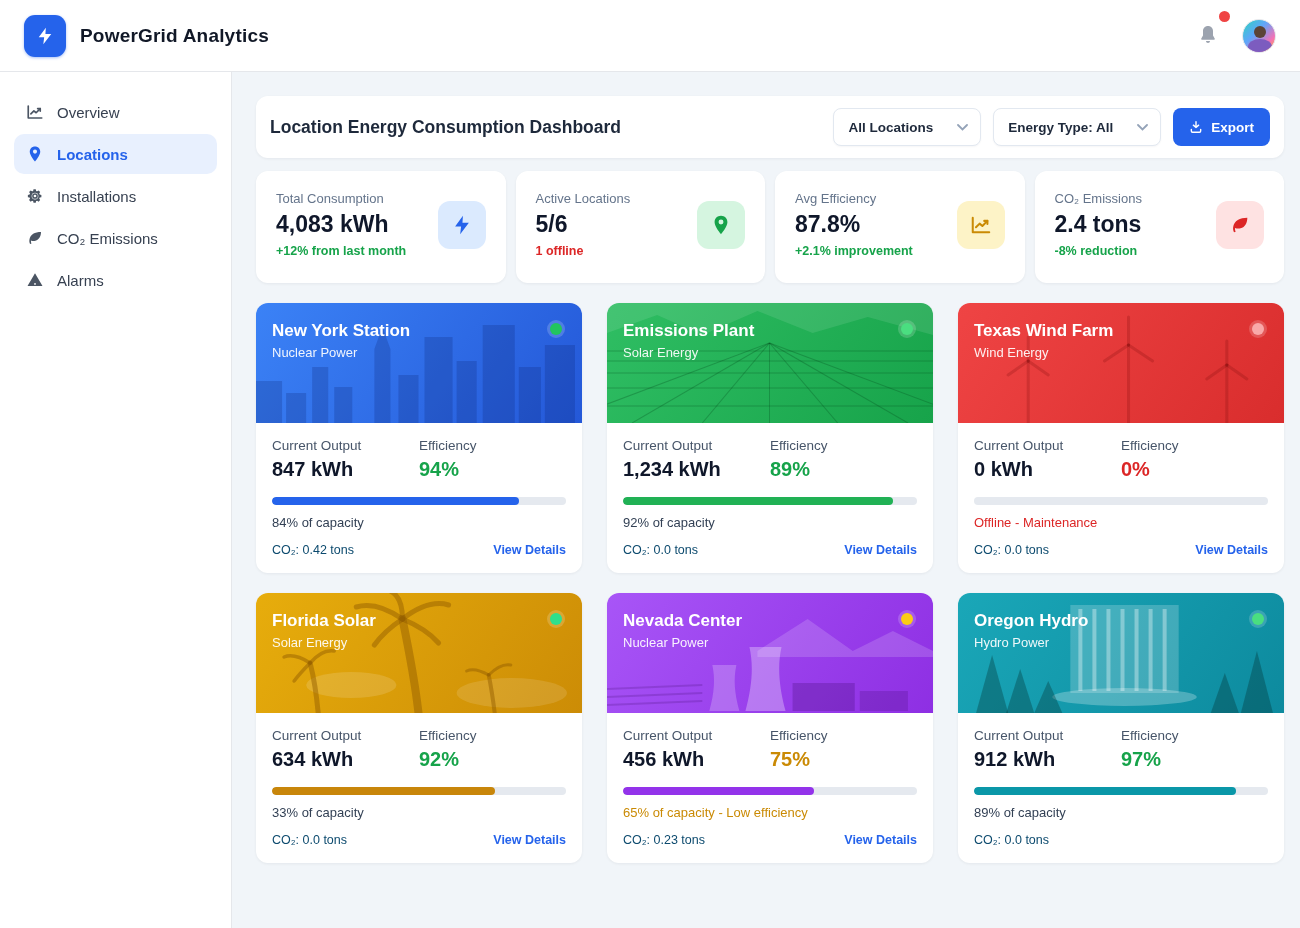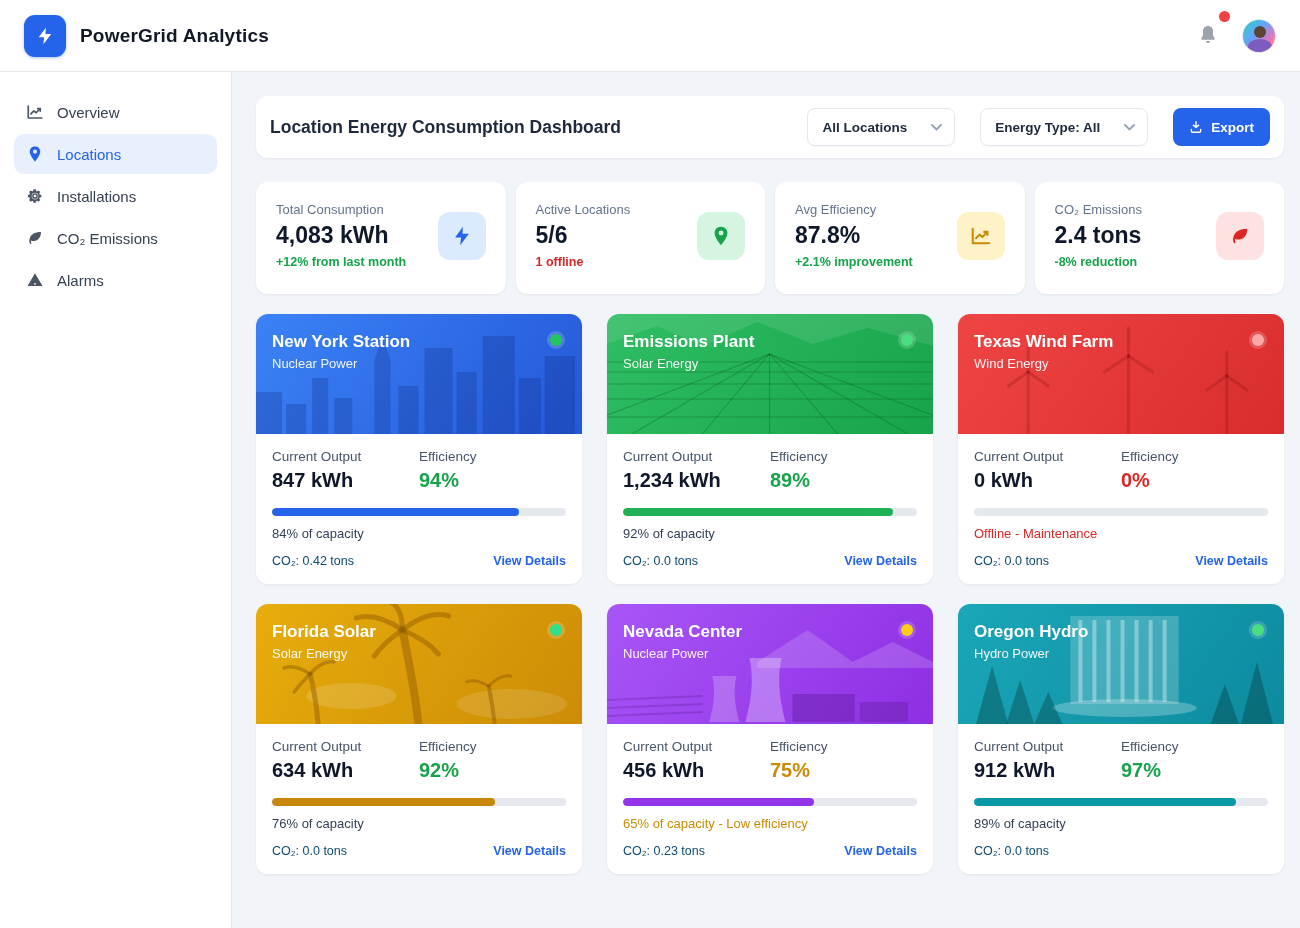--- a/index.html
+++ b/index.html
@@ -46,54 +46,54 @@
   .sidebar {
     position: fixed; top: 72px; left: 0; width: 232px; height: 856px;
     background: #ffffff; border-right: 1px solid #e5e7eb; padding-top: 18px; z-index: 10;
   }
   .nav-item {
     display: flex; align-items: center; gap: 13px;
     margin: 2px 14px; padding: 11px 12px; border-radius: 10px;
     font-size: 15px; font-weight: 500; color: #374151; cursor: pointer;
   }
   .nav-item svg { flex: 0 0 auto; }
-  .nav-item.active { background: #e8f0fe; color: #2563eb; font-weight: 400; }
+  .nav-item.active { background: #e8f0fe; color: #2563eb; font-weight: 700; }
 
   
   .main {
     position: fixed; top: 72px; left: 232px; width: 1068px; height: 856px;
     padding: 24px 16px 0 24px; overflow: hidden;
   }
 
   .panel-card {
     background: #fff; border-radius: 12px; box-shadow: 0 1px 3px rgba(15,23,42,.06);
   }
 
   
   .toolbar {
     display: flex; align-items: center; padding: 12px 14px 12px 14px; height: 62px;
   }
   .toolbar-title { font-size: 17.5px; font-weight: 700; color: #1e293b; }
-  .toolbar-controls { margin-left: auto; display: flex; align-items: center; gap: 25px; padding-left: 36px; }
+  .toolbar-controls { margin-left: auto; display: flex; align-items: center; gap: 12px; padding-left: 36px; }
   .select-pill {
     display: flex; align-items: center; gap: 24px; height: 38px; padding: 0 12px 0 14px;
     border: 1px solid #e2e8f0; border-radius: 8px; background: #fff;
     font-size: 13.5px; font-weight: 600; color: #1e293b; cursor: pointer;
     box-shadow: 0 1px 2px rgba(15,23,42,.04);
   }
   .chev { color: #94a3b8; font-size: 11px; }
   .export-btn {
     display: flex; align-items: center; gap: 8px; height: 38px; padding: 0 16px;
     background: #2563eb; color: #fff; border: none; border-radius: 8px;
     font-size: 13.5px; font-weight: 600; cursor: pointer; font-family: inherit;
   }
 
   
   .stats-row {
-    margin-top: 24px; display: grid; grid-template-columns: repeat(4, 1fr); gap: 10px;
+    margin-top: 13px; display: grid; grid-template-columns: repeat(4, 1fr); gap: 10px;
   }
   .stat-card { padding: 20px; display: flex; align-items: flex-start; justify-content: space-between; height: 112px; }
   .stat-label { font-size: 13px; font-weight: 500; color: #64748b; }
   .stat-value { font-size: 23px; font-weight: 700; color: #0f172a; margin: 5px 0 6px; }
   .stat-delta { font-size: 12.5px; font-weight: 600; }
   .stat-icon-box {
     width: 48px; height: 48px; border-radius: 12px; margin-top: 10px;
     display: flex; align-items: center; justify-content: center; flex: 0 0 auto;
   }
 
@@ -437,21 +437,21 @@
             <div class="metric-value">634 kWh</div>
           </div>
           <div class="metric">
             <div class="metric-label">Efficiency</div>
             <div class="metric-value" style="color: rgb(22, 163, 74);">92%</div>
           </div>
         </div>
         <div class="progress-track">
           <div class="progress-fill" style="width: 76%; background: rgb(200, 134, 10);"></div>
         </div>
-        <div class="capacity-text" style="color: rgb(51, 65, 85);">76% of capacity</div>
+        <div class="capacity-text" style="color: rgb(51, 65, 85);">33% of capacity</div>
         <div class="loc-footer">
           <span class="co2-text">CO₂: 0.0 tons</span>
           <a class="details-link">View Details</a>
         </div>
       </div>
     </article>
 
     <article class="panel-card loc-card">
       <div class="loc-header" style="--c1: #a855f7; --c2: #8e2fe3;">
         <svg class="scene" viewBox="0 0 325 120" preserveAspectRatio="none">

